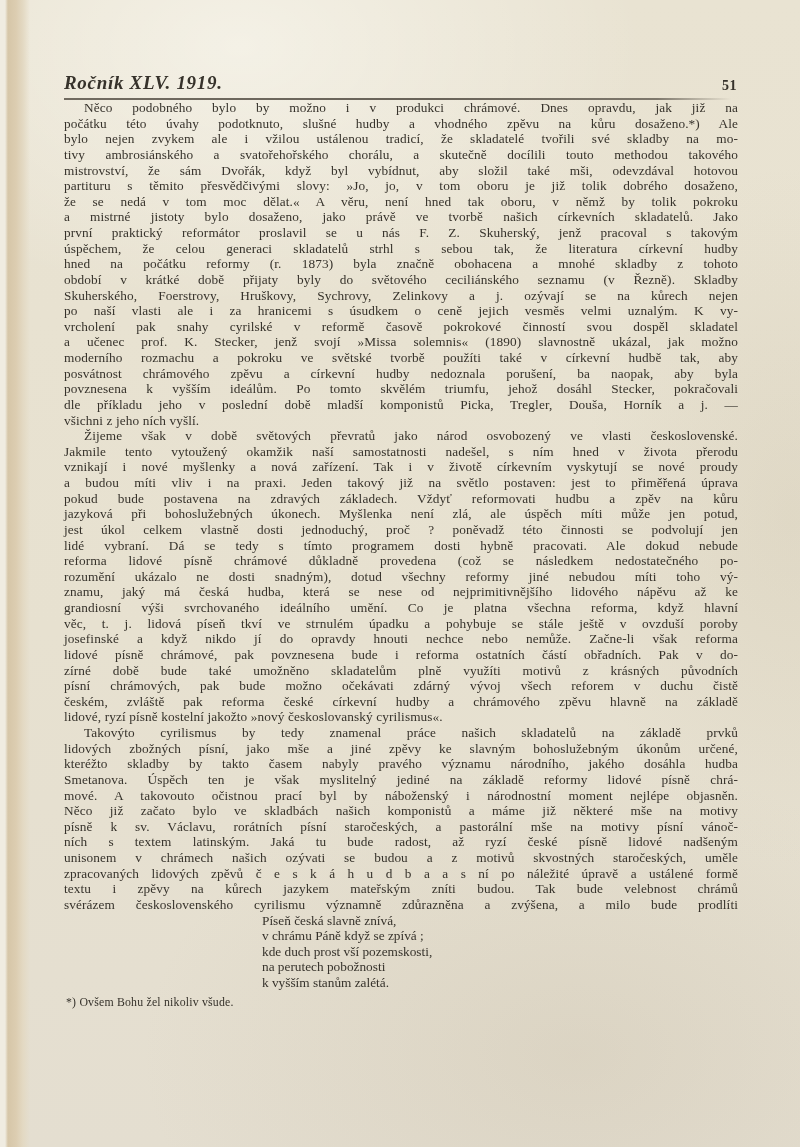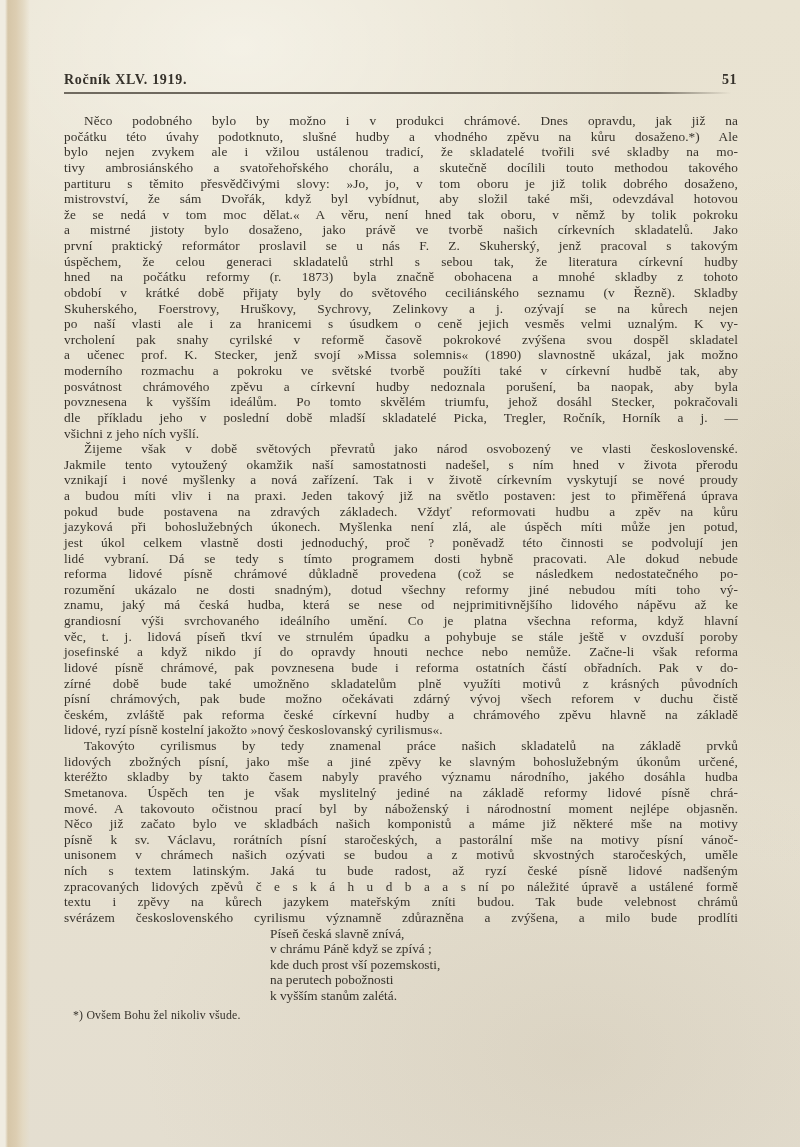--- a/index.html
+++ b/index.html
@@ -35,51 +35,50 @@
       #e3d9c3 23px, rgba(227,217,195,0) 30px);
   }
   .content{
     position:absolute;left:64px;top:0;width:674px;
   }
   .header-row{
     margin-top:72px;
     display:flex;justify-content:space-between;align-items:flex-end;
     font-weight:bold;
   }
-  .journal{font-size:14px;letter-spacing:0.7px;}
+  .journal{font-size:19px;letter-spacing:0.7px;font-style:italic;}
   .pagenum{font-size:14px;letter-spacing:0.5px;padding-right:1px;}
   .rule{
     margin-top:4px;height:2px;
     background:linear-gradient(90deg,
       rgba(90,84,74,0.85) 0%, rgba(90,84,74,0.9) 55%,
       rgba(90,84,74,0.75) 88%, rgba(90,84,74,0) 99%);
   }
   .body-text{
-    margin-top:19px;
     font-size:13.3px;
     line-height:15.62px;
     letter-spacing:0.1px;
   }
   .para{margin:0;}
   .tline{
     text-align:justify;
     text-align-last:justify;
     white-space:normal;
   }
   .tline.tlast{text-align-last:left;}
   .tline.tindent{text-indent:20px;}
   .poem{
     margin-left:198px;
     font-size:13.3px;
     line-height:15.6px;
   }
-  .poem .tline{text-align:left;text-align-last:left;margin-left:8px;}
+  .poem .tline{text-align:left;text-align-last:left;}
   .footnote{
     margin-top:5px;
-    margin-left:9px;
+    margin-left:2px;
     font-size:11.8px;
     letter-spacing:0.2px;
   }
 </style>
 </head>
 <body>
 
 <div class="page">
   <div class="edge-strip"></div>
   <div class="content">
@@ -89,36 +88,36 @@
       <span class="pagenum">51</span>
     </div>
     <div class="rule"></div>
 
     <div class="body-text">
       <div class="para">
           <div class="tline tindent">Něco podobného bylo by možno i v produkci chrámové. Dnes opravdu, jak již na</div>
           <div class="tline">počátku této úvahy podotknuto, slušné hudby a vhodného zpěvu na kůru dosaženo.*) Ale</div>
           <div class="tline">bylo nejen zvykem ale i vžilou ustálenou tradicí, že skladatelé tvořili své skladby na mo-</div>
           <div class="tline">tivy ambrosiánského a svatořehořského chorálu, a skutečně docílili touto methodou takového</div>
+          <div class="tline">mistrovství, že sám Dvořák, když byl vybídnut, aby složil také mši, odevzdával hotovou</div>
           <div class="tline">partituru s těmito přesvědčivými slovy: »Jo, jo, v tom oboru je již tolik dobrého dosaženo,</div>
-          <div class="tline">mistrovství, že sám Dvořák, když byl vybídnut, aby složil také mši, odevzdával hotovou</div>
           <div class="tline">že se nedá v tom moc dělat.« A věru, není hned tak oboru, v němž by tolik pokroku</div>
           <div class="tline">a mistrné jistoty bylo dosaženo, jako právě ve tvorbě našich církevních skladatelů. Jako</div>
           <div class="tline">první praktický reformátor proslavil se u nás F. Z. Skuherský, jenž pracoval s takovým</div>
           <div class="tline">úspěchem, že celou generaci skladatelů strhl s sebou tak, že literatura církevní hudby</div>
           <div class="tline">hned na počátku reformy (r. 1873) byla značně obohacena a mnohé skladby z tohoto</div>
           <div class="tline">období v krátké době přijaty byly do světového ceciliánského seznamu (v Řezně). Skladby</div>
           <div class="tline">Skuherského, Foerstrovy, Hruškovy, Sychrovy, Zelinkovy a j. ozývají se na kůrech nejen</div>
           <div class="tline">po naší vlasti ale i za hranicemi s úsudkem o ceně jejich vesměs velmi uznalým. K vy-</div>
-          <div class="tline">vrcholení pak snahy cyrilské v reformě časově pokrokové zvýšena svou dospěl skladatel</div>
+          <div class="tline">vrcholení pak snahy cyrilské v reformě časově pokrokové činností svou dospěl skladatel</div>
           <div class="tline">a učenec prof. K. Stecker, jenž svojí »Missa solemnis« (1890) slavnostně ukázal, jak možno</div>
           <div class="tline">moderního rozmachu a pokroku ve světské tvorbě použíti také v církevní hudbě tak, aby</div>
           <div class="tline">posvátnost chrámového zpěvu a církevní hudby nedoznala porušení, ba naopak, aby byla</div>
           <div class="tline">povznesena k vyšším ideálům. Po tomto skvělém triumfu, jehož dosáhl Stecker, pokračovali</div>
-          <div class="tline">dle příkladu jeho v poslední době mladší skladatelé Picka, Tregler, Ročník, Horník a j. —</div>
+          <div class="tline">dle příkladu jeho v poslední době mladší komponistů Picka, Tregler, Douša, Horník a j. —</div>
           <div class="tline tlast">všichni z jeho ních vyšlí.</div>
         </div>
       <div class="para">
           <div class="tline tindent">Žijeme však v době světových převratů jako národ osvobozený ve vlasti československé.</div>
           <div class="tline">Jakmile tento vytoužený okamžik naší samostatnosti nadešel, s ním hned v života přerodu</div>
           <div class="tline">vznikají i nové myšlenky a nová zařízení. Tak i v životě církevním vyskytují se nové proudy</div>
           <div class="tline">a budou míti vliv i na praxi. Jeden takový již na světlo postaven: jest to přiměřená úprava</div>
           <div class="tline">pokud bude postavena na zdravých základech. Vždyť reformovati hudbu a zpěv na kůru</div>
           <div class="tline">jazyková při bohoslužebných úkonech. Myšlenka není zlá, ale úspěch míti může jen potud,</div>
           <div class="tline">jest úkol celkem vlastně dosti jednoduchý, proč ? poněvadž této činnosti se podvolují jen</div>
@@ -136,22 +135,22 @@
           <div class="tline tlast">lidové, ryzí písně kostelní jakožto »nový českoslovanský cyrilismus«.</div>
         </div>
       <div class="para">
           <div class="tline tindent">Takovýto cyrilismus by tedy znamenal práce našich skladatelů na základě prvků</div>
           <div class="tline">lidových zbožných písní, jako mše a jiné zpěvy ke slavným bohoslužebným úkonům určené,</div>
           <div class="tline">kteréžto skladby by takto časem nabyly pravého významu národního, jakého dosáhla hudba</div>
           <div class="tline">Smetanova. Úspěch ten je však myslitelný jediné na základě reformy lidové písně chrá-</div>
           <div class="tline">mové. A takovouto očistnou prací byl by náboženský i národnostní moment nejlépe objasněn.</div>
           <div class="tline">Něco již začato bylo ve skladbách našich komponistů a máme již některé mše na motivy</div>
           <div class="tline">písně k sv. Václavu, rorátních písní staročeských, a pastorální mše na motivy písní vánoč-</div>
+          <div class="tline">ních s textem latinským. Jaká tu bude radost, až ryzí české písně lidové nadšeným</div>
           <div class="tline">unisonem v chrámech našich ozývati se budou a z motivů skvostných staročeských, uměle</div>
-          <div class="tline">ních s textem latinským. Jaká tu bude radost, až ryzí české písně lidové nadšeným</div>
           <div class="tline">zpracovaných lidových zpěvů č e s k á  h u d b a  a s ní po náležité úpravě a ustálené formě</div>
           <div class="tline">textu i zpěvy na kůrech jazykem mateřským zníti budou. Tak bude velebnost chrámů</div>
           <div class="tline">svérázem československého cyrilismu významně zdůrazněna a zvýšena, a milo bude prodlíti</div>
         </div>
     </div>
 
     <div class="poem">
         <div class="tline">Píseň česká slavně znívá,</div>
         <div class="tline">v chrámu Páně když se zpívá ;</div>
         <div class="tline">kde duch prost vší pozemskosti,</div>

